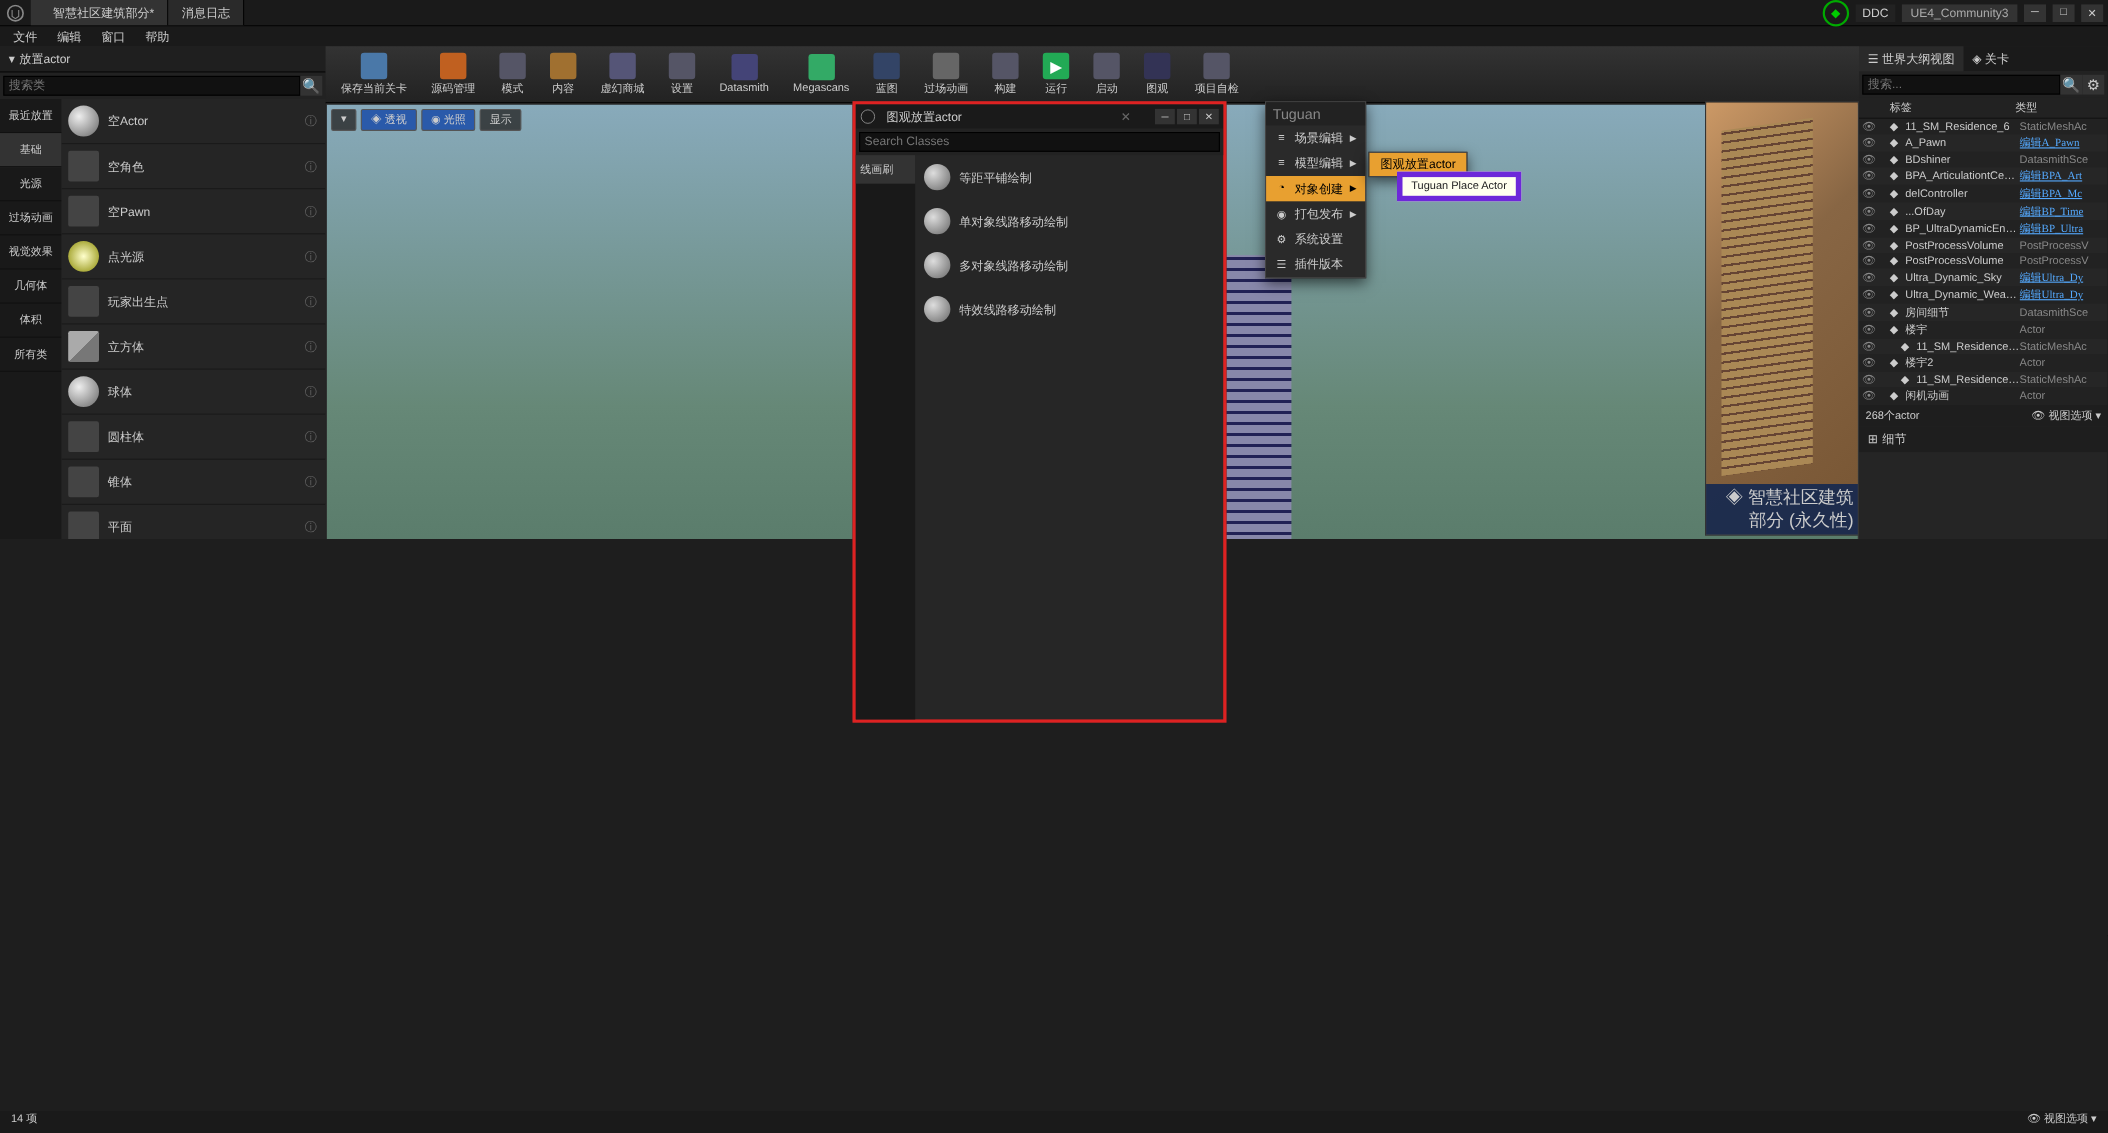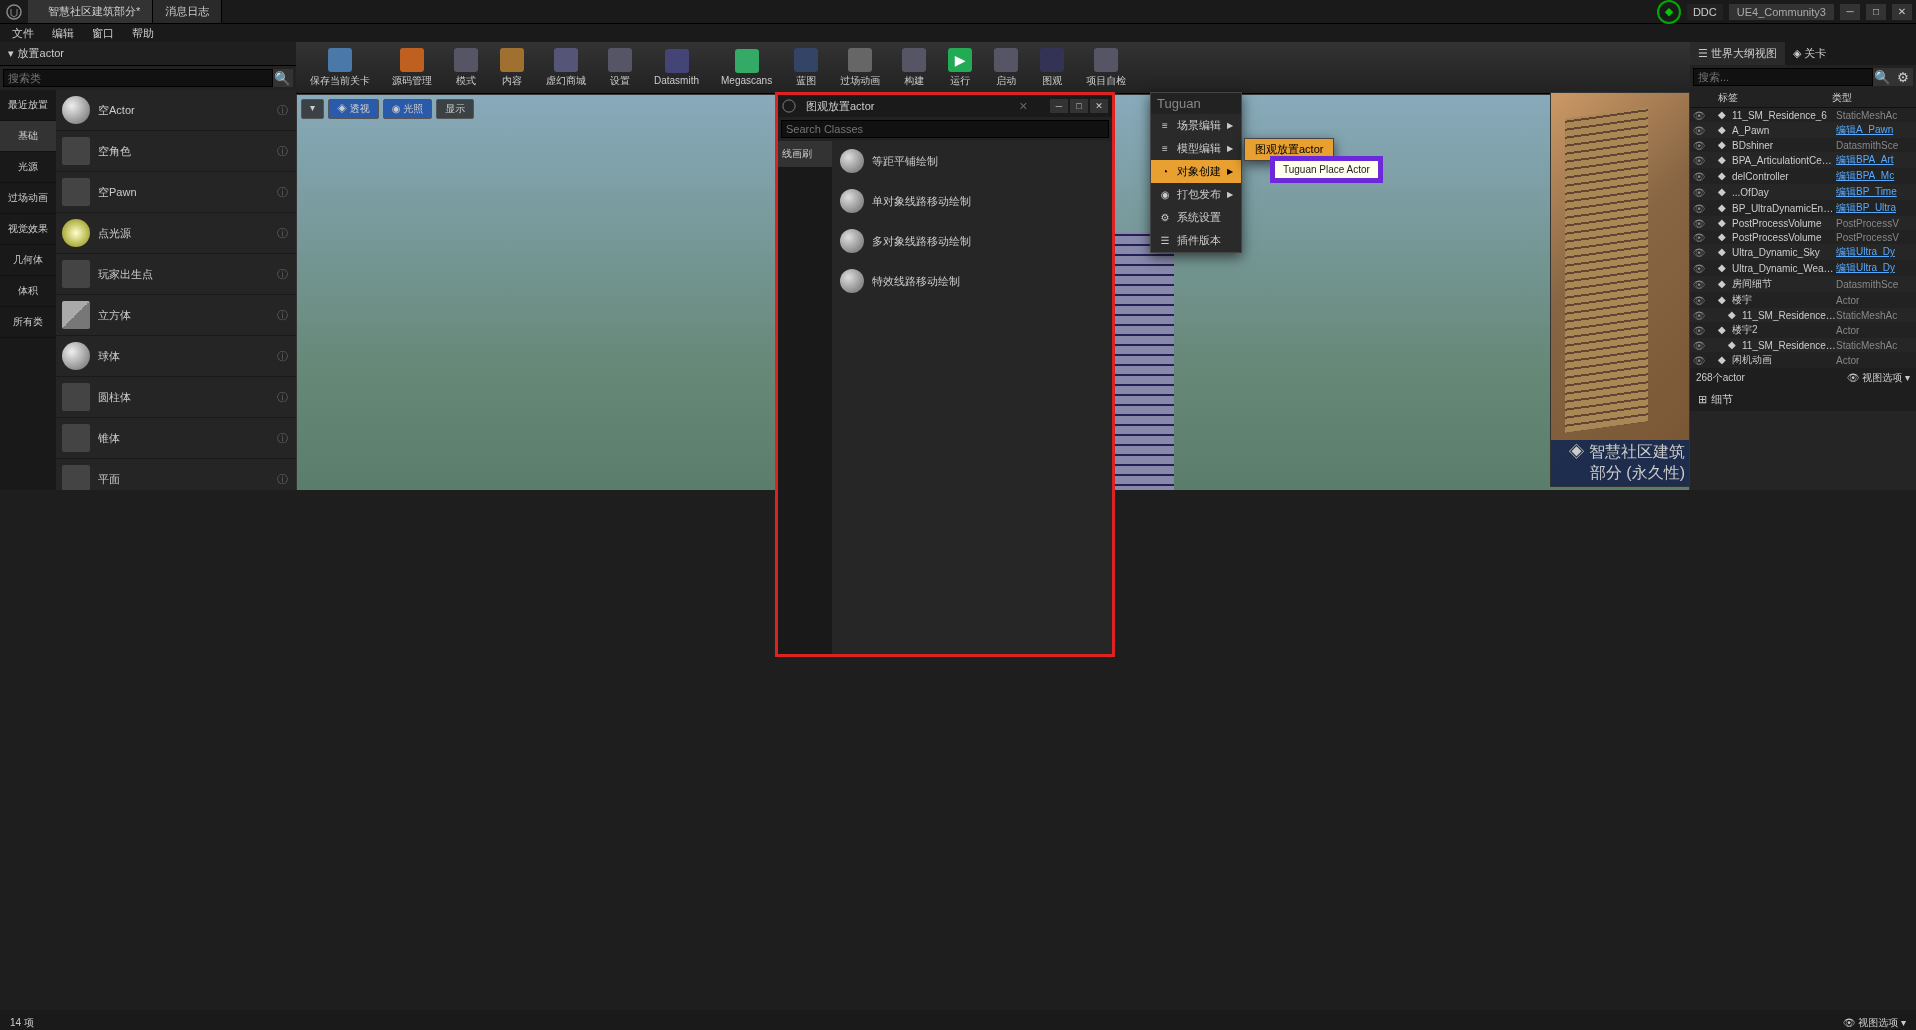--- a/index.html
+++ b/index.html
@@ -70,21 +70,21 @@
 .outliner-headers .col1 { flex: 1; padding-left: 24px;}
 .outliner-headers .col2 { width: 80px; }
 .outliner { flex: 0 0 260px; overflow-y: auto; background: #222; }
 .orow { display: flex; align-items: center; padding: 1px 2px; font-size: 10px; white-space: nowrap; }
 .orow:nth-child(even){ background: #262626;}
 .orow .eye { width: 14px; text-align: center; color: #888; cursor: pointer;}
 .orow .ind { display: inline-block; }
 .orow .oicon { width: 12px; height: 12px; margin: 0 2px; display:inline-block; }
 .orow .olabel { flex: 1; overflow: hidden; text-overflow: ellipsis; }
 .orow .otype { width: 78px; overflow: hidden; text-overflow: ellipsis; color: #888; }
-.orow .otype.link { color: #5af; text-decoration: underline; cursor: pointer;}
+.orow .otype.link { color: #5af; text-decoration: underline; cursor: pointer; font-family: Liberation Serif, serif;}
 .outliner-footer { padding: 3px 6px; background: #1e1e1e; display: flex; justify-content: space-between; font-size: 10px;}
 
 .details-panel { flex: 1; background: #252525; display: flex; flex-direction: column; }
 .details-header { padding: 4px 8px; background: #1e1e1e; display: flex; align-items: center; gap: 4px;}
 .details-empty { flex: 1; display: flex; align-items: center; justify-content: center; color: #888; padding: 20px; text-align: center;}
 
 
 .content-browser { position: absolute; left: 0; bottom: 20px; right: 0; height: 320px; background: #222; border-top: 1px solid #000; display: flex; flex-direction: column;}
 .cb-tabs { display: flex; background: #1a1a1a; }
 .cb-tab { padding: 4px 10px; cursor: pointer; display: flex; align-items: center; gap: 4px;}
@@ -95,21 +95,21 @@
 .cb-filter-row { display: flex; padding: 3px; background: #222; gap: 4px;}
 .cb-filter-btn { padding: 2px 6px; background: #333; cursor: pointer; display:flex; align-items:center; gap:3px;}
 .cb-grid { flex: 1; display: flex; flex-wrap: wrap; align-content: flex-start; padding: 8px; gap: 10px; overflow-y: auto;}
 .cb-folder { width: 48px; display: flex; flex-direction: column; align-items: center; cursor: pointer; }
 .cb-folder-icon { width: 44px; height: 36px; background: linear-gradient(#666, #444); border-radius: 2px 2px 4px 4px; position: relative;}
 .cb-folder-icon::before { content:''; position:absolute; top:-4px; left:2px; width:16px; height:4px; background:#666; border-radius: 2px 2px 0 0;}
 .cb-folder-label { font-size: 9px; margin-top: 4px; text-align: center; word-break: break-word; height: 24px; overflow: hidden;}
 .cb-folder.special .cb-folder-icon { background: linear-gradient(#8a6, #573); }
 
 
-.statusbar { position: absolute; bottom: 0; left: 0; right: 0; height: 20px; background: #1a1a1a; display: flex; align-items: flex-end; padding: 0 10px; justify-content: space-between; font-size: 10px;}
+.statusbar { position: absolute; bottom: 0; left: 0; right: 0; height: 20px; background: #1a1a1a; display: flex; align-items: flex-start; padding: 0 10px; justify-content: space-between; font-size: 10px;}
 
 
 .popup { position: absolute; top: 92px; left: 775px; width: 340px; height: 565px; background: #262626; border: 3px solid #d22; z-index: 100; display: flex; flex-direction: column;}
 .popup-titlebar { height: 22px; background: #1a1a1a; display: flex; align-items: center; padding: 0 4px;}
 .popup-titlebar .ptitle { flex: 1; padding-left: 24px; font-size: 11px;}
 .popup-titlebar .pbtn { width: 18px; height: 14px; background: #333; margin-left: 2px; display:flex; align-items:center; justify-content:center; cursor:pointer; font-size:9px;}
 .popup-search { padding: 3px; background: #222; }
 .popup-body { flex: 1; display: flex; }
 .popup-cats { width: 54px; background: #191919; }
 .popup-cat { padding: 6px 4px; font-size: 10px; cursor: pointer; }

